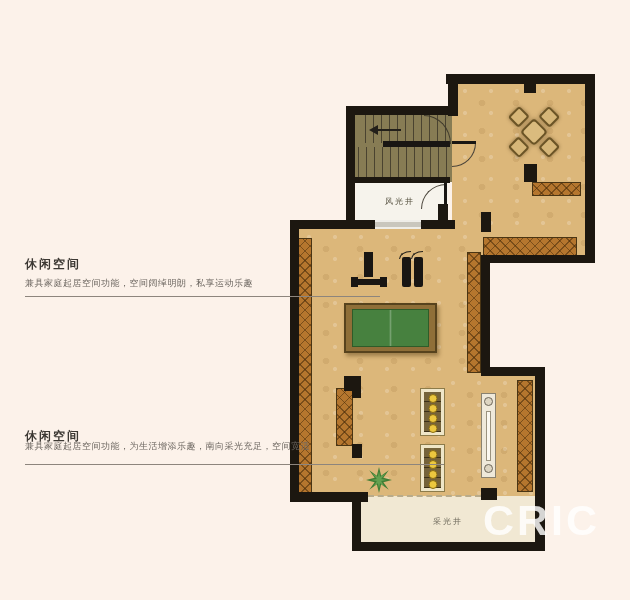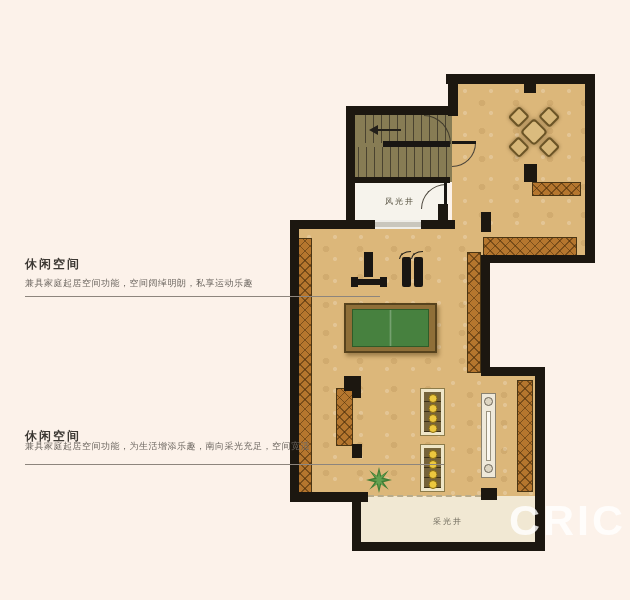--- a/index.html
+++ b/index.html
@@ -150,15 +150,15 @@
   <div class="abs roomlabel" style="left:433px;top:516px;font-size:8px;color:#6f6a5c;">采光井</div>
 
   <div class="abs ann-title" style="left:25px;top:256px;">休闲空间</div>
   <div class="abs ann-desc" style="left:25px;top:277px;white-space:nowrap;">兼具家庭起居空间功能，空间阔绰明朗，私享运动乐趣</div>
   <div class="abs leader" style="left:25px;top:296px;width:355px;"></div>
 
   <div class="abs ann-title" style="left:25px;top:428px;">休闲空间</div>
   <div class="abs ann-desc" style="left:25px;top:440px;white-space:nowrap;text-align:right;">兼具家庭起居空间功能，为生活增添乐趣，南向采光充足，空间宽适</div>
   <div class="abs leader" style="left:25px;top:464px;width:419px;"></div>
 
-  <div class="abs wm-logo" style="left:509px;top:499px;z-index:20;">CRIC</div>
+  <div class="abs wm-logo" style="left:483px;top:499px;z-index:20;">CRIC</div>
 
 </div>
 
 </body></html>

